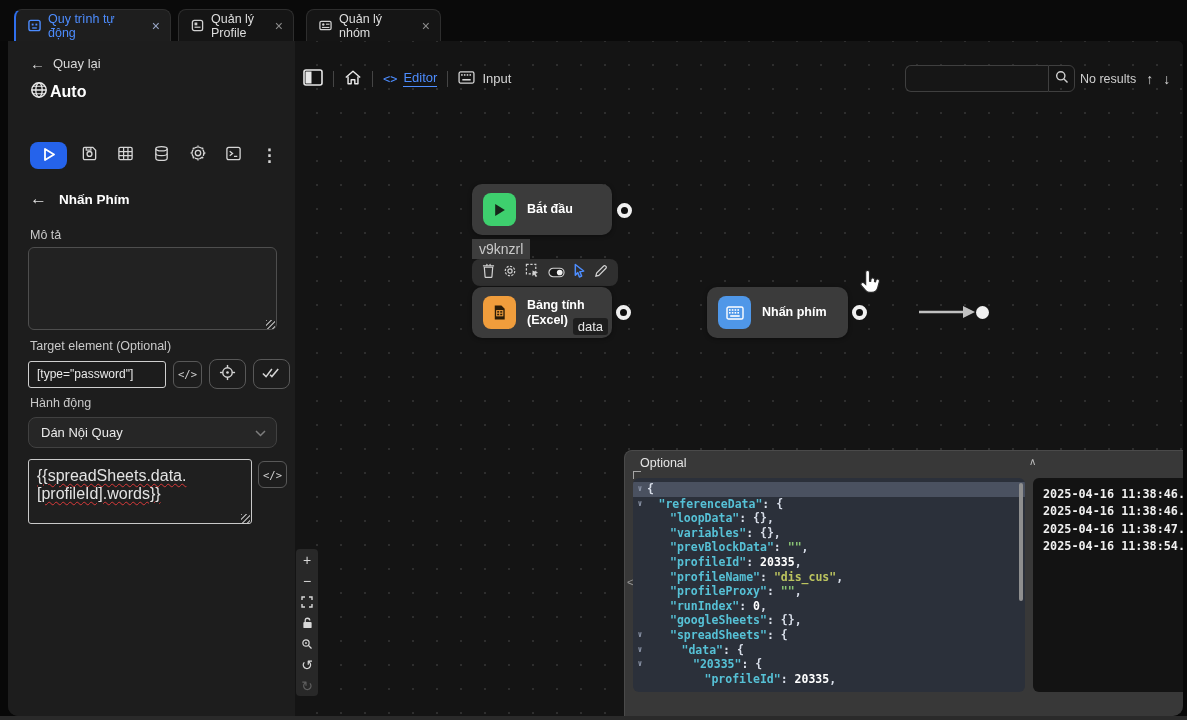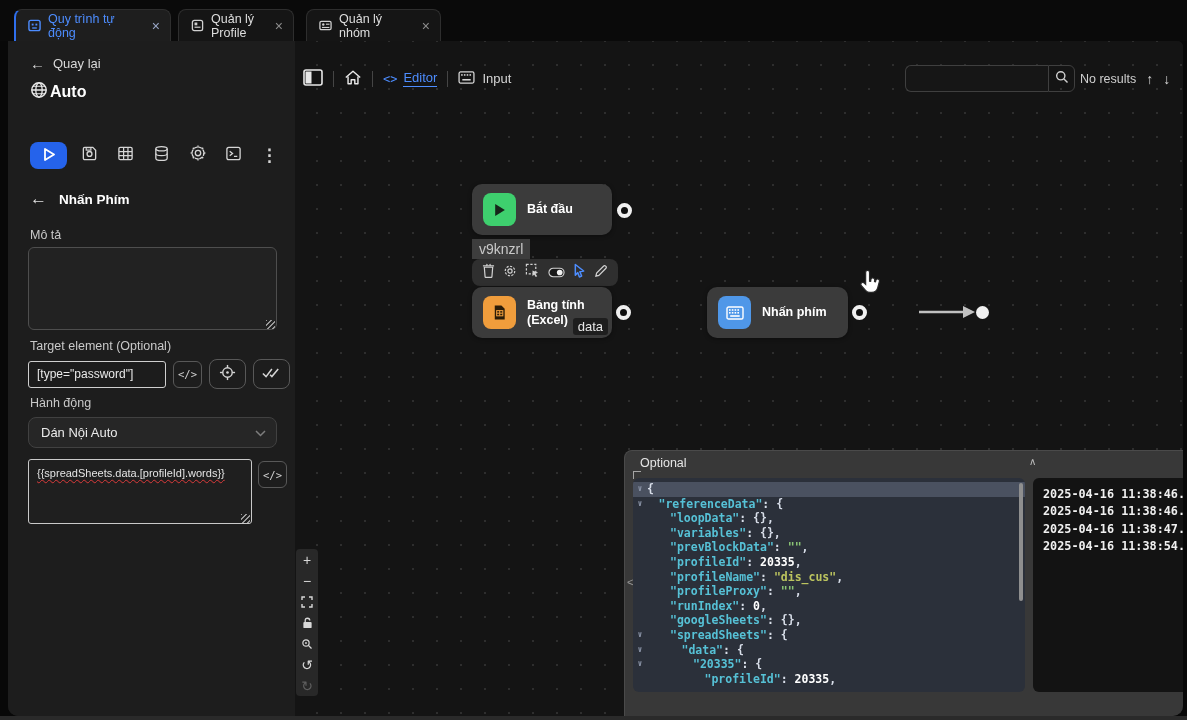--- a/index.html
+++ b/index.html
@@ -51,21 +51,21 @@
   .codebtn { min-width:26px; height:27px; border:1px solid #585858; border-radius:6px; color:#d0d0d0;
              font-size:10.5px; display:flex; align-items:center; justify-content:center;
              font-family:"DejaVu Sans Mono",monospace; padding:0 4px; }
   .sqbtn { width:37px; height:30px; border:1px solid #585858; border-radius:8px; display:flex;
            align-items:center; justify-content:center; color:#d5d5d5; }
   .s-select { position:absolute; left:20px; top:376px; width:249px; height:31px; background:#262626;
               border:1px solid #414141; border-radius:8px; display:flex; align-items:center;
               padding:0 10px 0 12px; color:#eaeaea; font-size:13px; }
   .s-content { position:absolute; left:20px; top:418px; width:224px; height:65px; background:#1f1f1f;
                border:1px solid #c9c9c9; border-radius:3px; padding:7px 8px; color:#e3e3e3;
-               font-size:11px; font-family:"Liberation Sans",sans-serif; overflow:hidden; }
+               font-size:16px; font-family:"Liberation Sans",sans-serif; overflow:hidden; }
   .squiggle { text-decoration:underline; text-decoration-style:wavy; text-decoration-color:#d93a3a;
               text-decoration-thickness:1px; text-underline-offset:2px; }
 
   
   .canvas { position:absolute; left:287px; top:0; width:888px; height:675px; background:#141414;
             background-image:radial-gradient(circle,#2e2e2e 1.1px,transparent 1.3px);
             background-size:24px 24px; background-position:10px 12px; }
   .c-toolbar { position:absolute; left:8px; top:24px; height:27px; display:flex; align-items:center;
                gap:10px; color:#d5d5d5; font-size:13px; }
   .vdiv { width:1px; height:16px; background:#454545; }
@@ -271,21 +271,21 @@
         <div class="sqbtn">
           <span><svg width="18" height="12" viewBox="0 0 20 13">
                 <polyline points="1,7 4.5,10.5 11,2" fill="none" stroke="#d5d5d5" stroke-width="1.7"></polyline>
                 <polyline points="9,8.5 11,10.5 18,2" fill="none" stroke="#d5d5d5" stroke-width="1.7"></polyline>
               </svg></span>
         </div>
       </div>
 
       <div class="s-label" style="top:355px;">Hành động</div>
       <div class="s-select">
-        <span class="grow" style="flex:1;">Dán Nội Auto</span>
+        <span class="grow" style="flex:1;">Dán Nội Quay</span>
         <span><svg width="11" height="7" viewBox="0 0 11 7">
               <polyline points="1,1 5.5,5.5 10,1" fill="none" stroke="#7d7d7d" stroke-width="1.5"></polyline>
             </svg></span>
       </div>
 
       <div class="s-content">
         <span class="squiggle">{{spreadSheets.data.[profileId].words}}</span>
       </div>
       <div class="resz" style="left:233px;top:473px;"></div>
       <div class="codebtn" style="position:absolute;left:250px;top:420px;">&lt;/&gt;</div>

